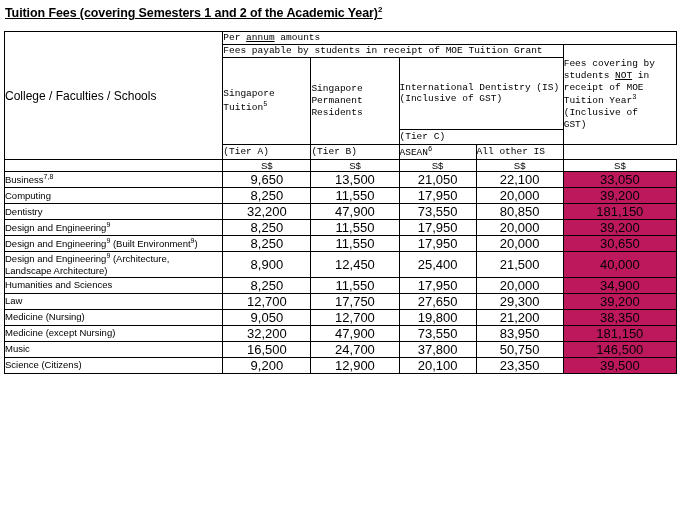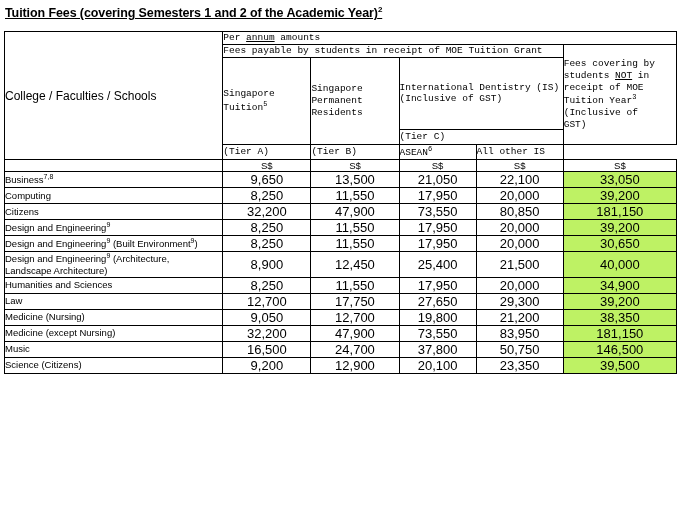--- a/index.html
+++ b/index.html
@@ -71,21 +71,21 @@
     font-size: 9.5px;
     line-height: 1.25;
   }
   .cell-num {
     text-align: center;
     font-weight: bold;
     font-size: 13px;
     padding: 3px 2px;
   }
   .highlight {
-    background: #bef264;
+    background: #be185d;
   }
   .currency {
     text-align: center;
     font-weight: bold;
     font-size: 9.5px;
     padding: 2px;
   }
   .tier-row td {
     height: 14px;
   }
@@ -172,21 +172,21 @@
       <tr>
         <td class="cell-name"><span>Computing</span></td>
         <td class="cell-num">8,250</td>
         <td class="cell-num">11,550</td>
         <td class="cell-num">17,950</td>
         <td class="cell-num">20,000</td>
         <td class="cell-num highlight">39,200</td>
       </tr>
 
       <tr>
-        <td class="cell-name"><span>Citizens</span></td>
+        <td class="cell-name"><span>Dentistry</span></td>
         <td class="cell-num">32,200</td>
         <td class="cell-num">47,900</td>
         <td class="cell-num">73,550</td>
         <td class="cell-num">80,850</td>
         <td class="cell-num highlight">181,150</td>
       </tr>
 
       <tr>
         <td class="cell-name"><span>Design and Engineering</span><sup>9</sup></td>
         <td class="cell-num">8,250</td>

